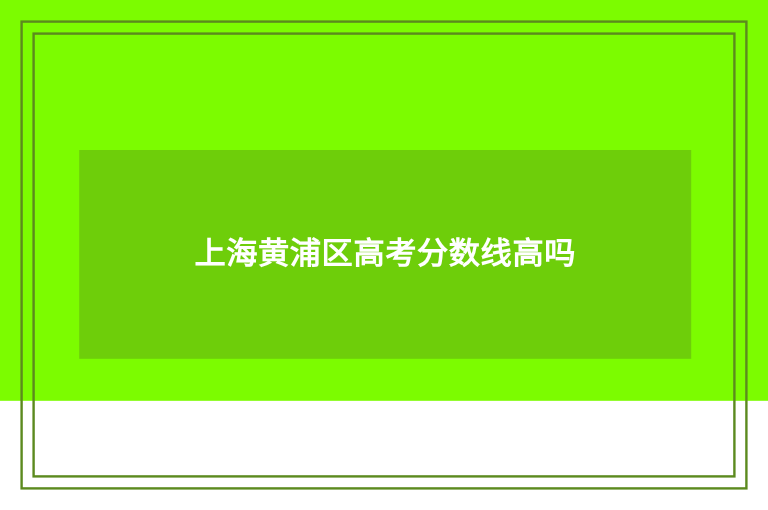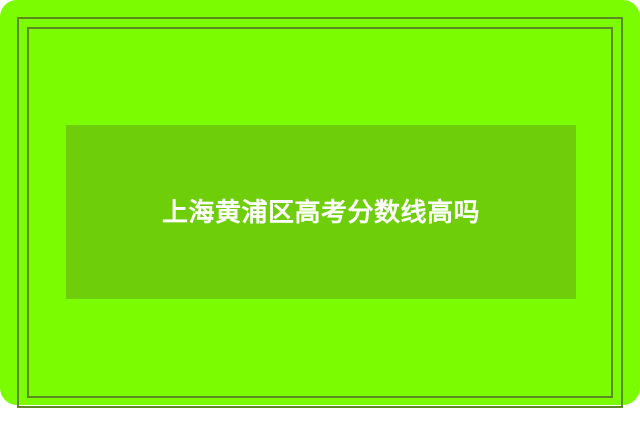--- a/index.html
+++ b/index.html
@@ -11,24 +11,23 @@
     width: 640px;
     height: 425px;
     overflow: hidden;
     font-family: "DejaVu Sans", "Liberation Sans", sans-serif;
   }
 
   
   .canvas {
     position: relative;
     width: 640px;
-    height: 405px;
+    height: 334px;
     background: #7CFC00;
     box-sizing: border-box;
-    border-radius: 17px;
   }
 
   
   .frame-outer {
     position: absolute;
     left: 17px;
     top: 17px;
     width: 606px;
     height: 391px;
     border: 2px solid #5C8A1E;

